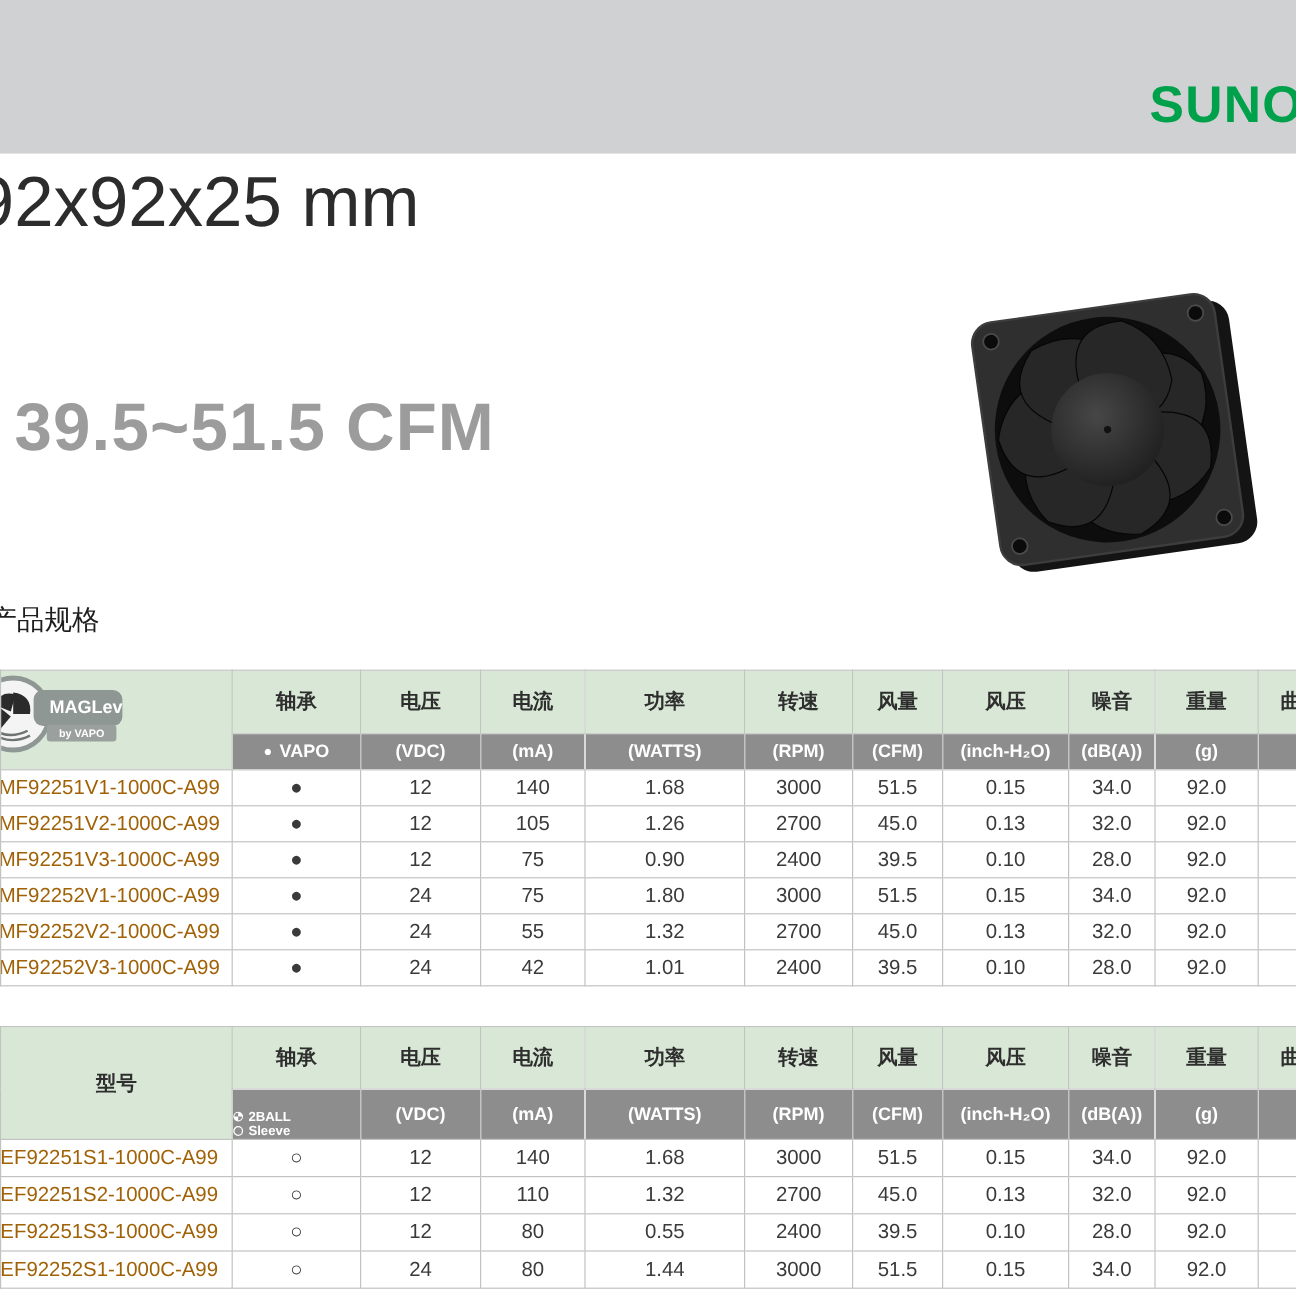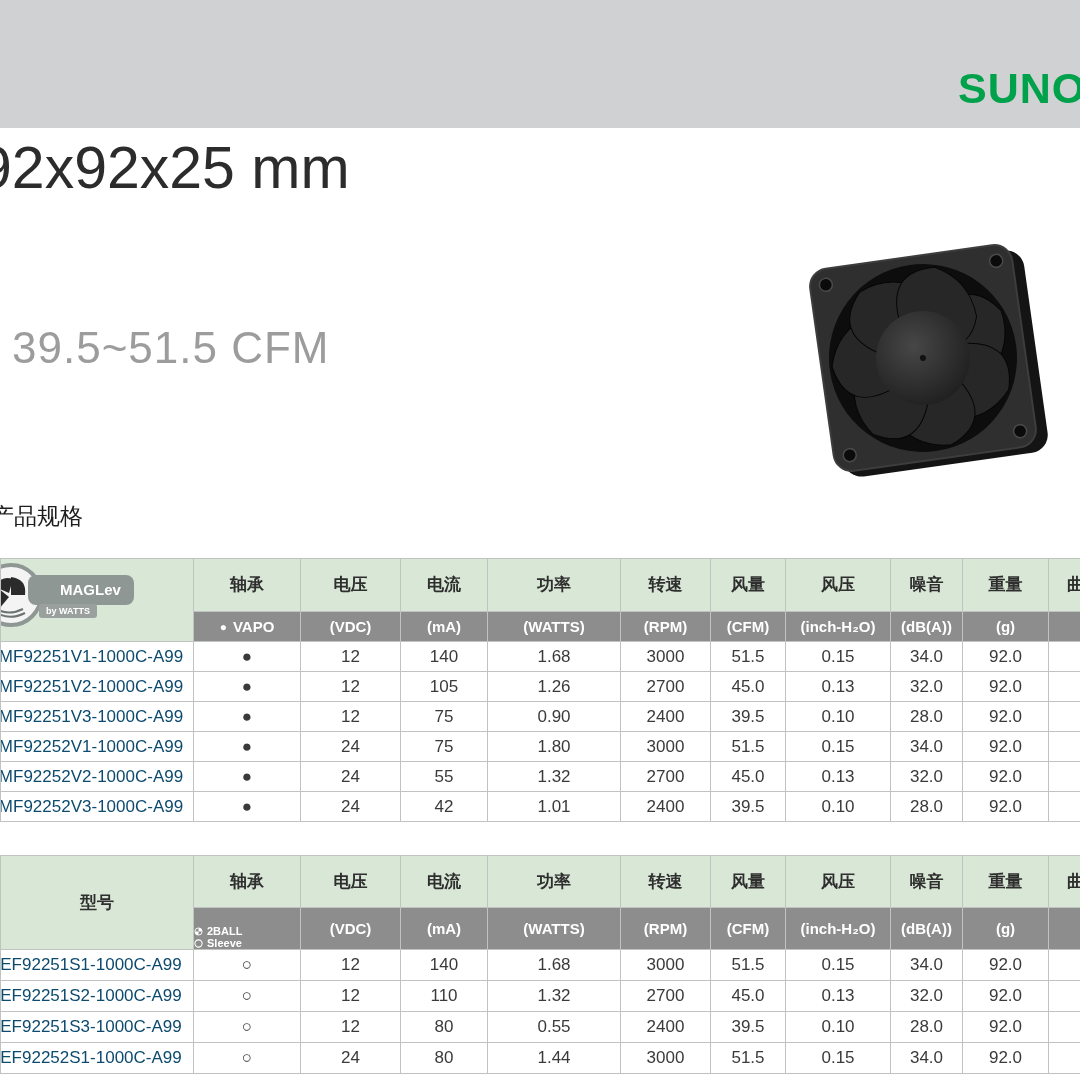--- a/index.html
+++ b/index.html
@@ -16,21 +16,21 @@
     font-size:43px;font-weight:bold;letter-spacing:1px;
     color:#00a14b;white-space:nowrap;
   }
   
   .size-title{
     position:absolute;left:-21px;top:134px;
     font-size:59px;font-weight:400;color:#2c2c2c;letter-spacing:0px;white-space:nowrap;
   }
   .cfm-range{
     position:absolute;left:12px;top:323px;
-    font-size:44px;font-weight:normal;color:#9c9c9c;white-space:nowrap;letter-spacing:1px;
+    font-size:56px;font-weight:bold;color:#9c9c9c;white-space:nowrap;letter-spacing:1px;
   }
   .spec-heading{
     position:absolute;left:-9px;top:501px;
     font-size:23px;color:#1e1e1e;white-space:nowrap;
   }
   
   .fan-img{position:absolute;left:793px;top:226px;width:260px;height:268px;}
 
   
   table.spec{
@@ -42,33 +42,32 @@
   table.spec th, table.spec td{border:1px solid #c0c4c0;padding:0;overflow:hidden;}
   tr.hdr{height:52px;}
   tr.hdr th{background:#d9e8d6;font-size:17px;font-weight:bold;color:#2e2e2e;}
   tr.units{height:30px;}
   #table2 tr.units{height:25px;}
   tr.units th{background:#8d8d8d;color:#ffffff;font-weight:700;font-size:15px;}
   tr.datarow{height:30px;}
   #table2 tr.datarow{height:31px;}
   tr.datarow td{font-size:17px;color:#3a3a3a;text-align:center;background:#fff;}
   td.model{text-align:left;}
-  td.model span{display:inline-block;margin-left:-12px;white-space:nowrap;font-size:17px;color:#0c4a6e;}
+  td.model span{display:inline-block;margin-left:-12px;white-space:nowrap;font-size:17px;color:#a16207;}
   th.model-th{background:#d9e8d6;}
   td.bearing1{font-size:13px;}
   td.bearing2{font-size:13px;color:#555;}
   th.curve-th{text-align:left;padding-left:18px !important;overflow:visible;}
   
   .maglev-wrap{position:relative;height:82px;}
   .maglev-pill{
     position:absolute;left:27px;top:16px;width:74px;height:30px;
     background:#8f9795;border-radius:8px;
-    color:#fff;font-weight:bold;font-size:15px;line-height:30px;text-align:left;
+    color:#fff;font-weight:bold;font-size:15px;line-height:30px;text-align:right;
     letter-spacing:0px;
-    padding-left:32px;
   }
   .maglev-by{
     position:absolute;left:38px;top:45px;width:58px;height:14px;
     background:#9aa09e;border-radius:3px;
     color:#fff;font-weight:bold;font-size:9px;line-height:14px;text-align:center;
   }
   .maglev-circle{
     position:absolute;left:-22px;top:4px;width:56px;height:56px;border-radius:50%;
     background:#f4f4f4;border:4px solid #8f9795;
   }
@@ -147,21 +146,21 @@
             <path d="M12 20 Q18 8 30 12 L26 26 Z"></path>
             <path d="M16 42 Q8 32 16 22 L26 30 Z"></path>
           </g>
           <g stroke="#6e7472" stroke-width="2" fill="none">
             <path d="M10 40 Q24 50 40 42"></path>
                   <path d="M12 45 Q26 54 42 46"></path>
           </g>
               </svg>
         </div>
         <div class="maglev-pill">MAGLev</div>
-        <div class="maglev-by">by WATTS</div>
+        <div class="maglev-by">by VAPO</div>
       </div>
     </th>
     <th>轴承</th>
     <th>电压</th>
     <th>电流</th>
     <th>功率</th>
     <th>转速</th>
     <th>风量</th>
     <th>风压</th>
     <th>噪音</th>

